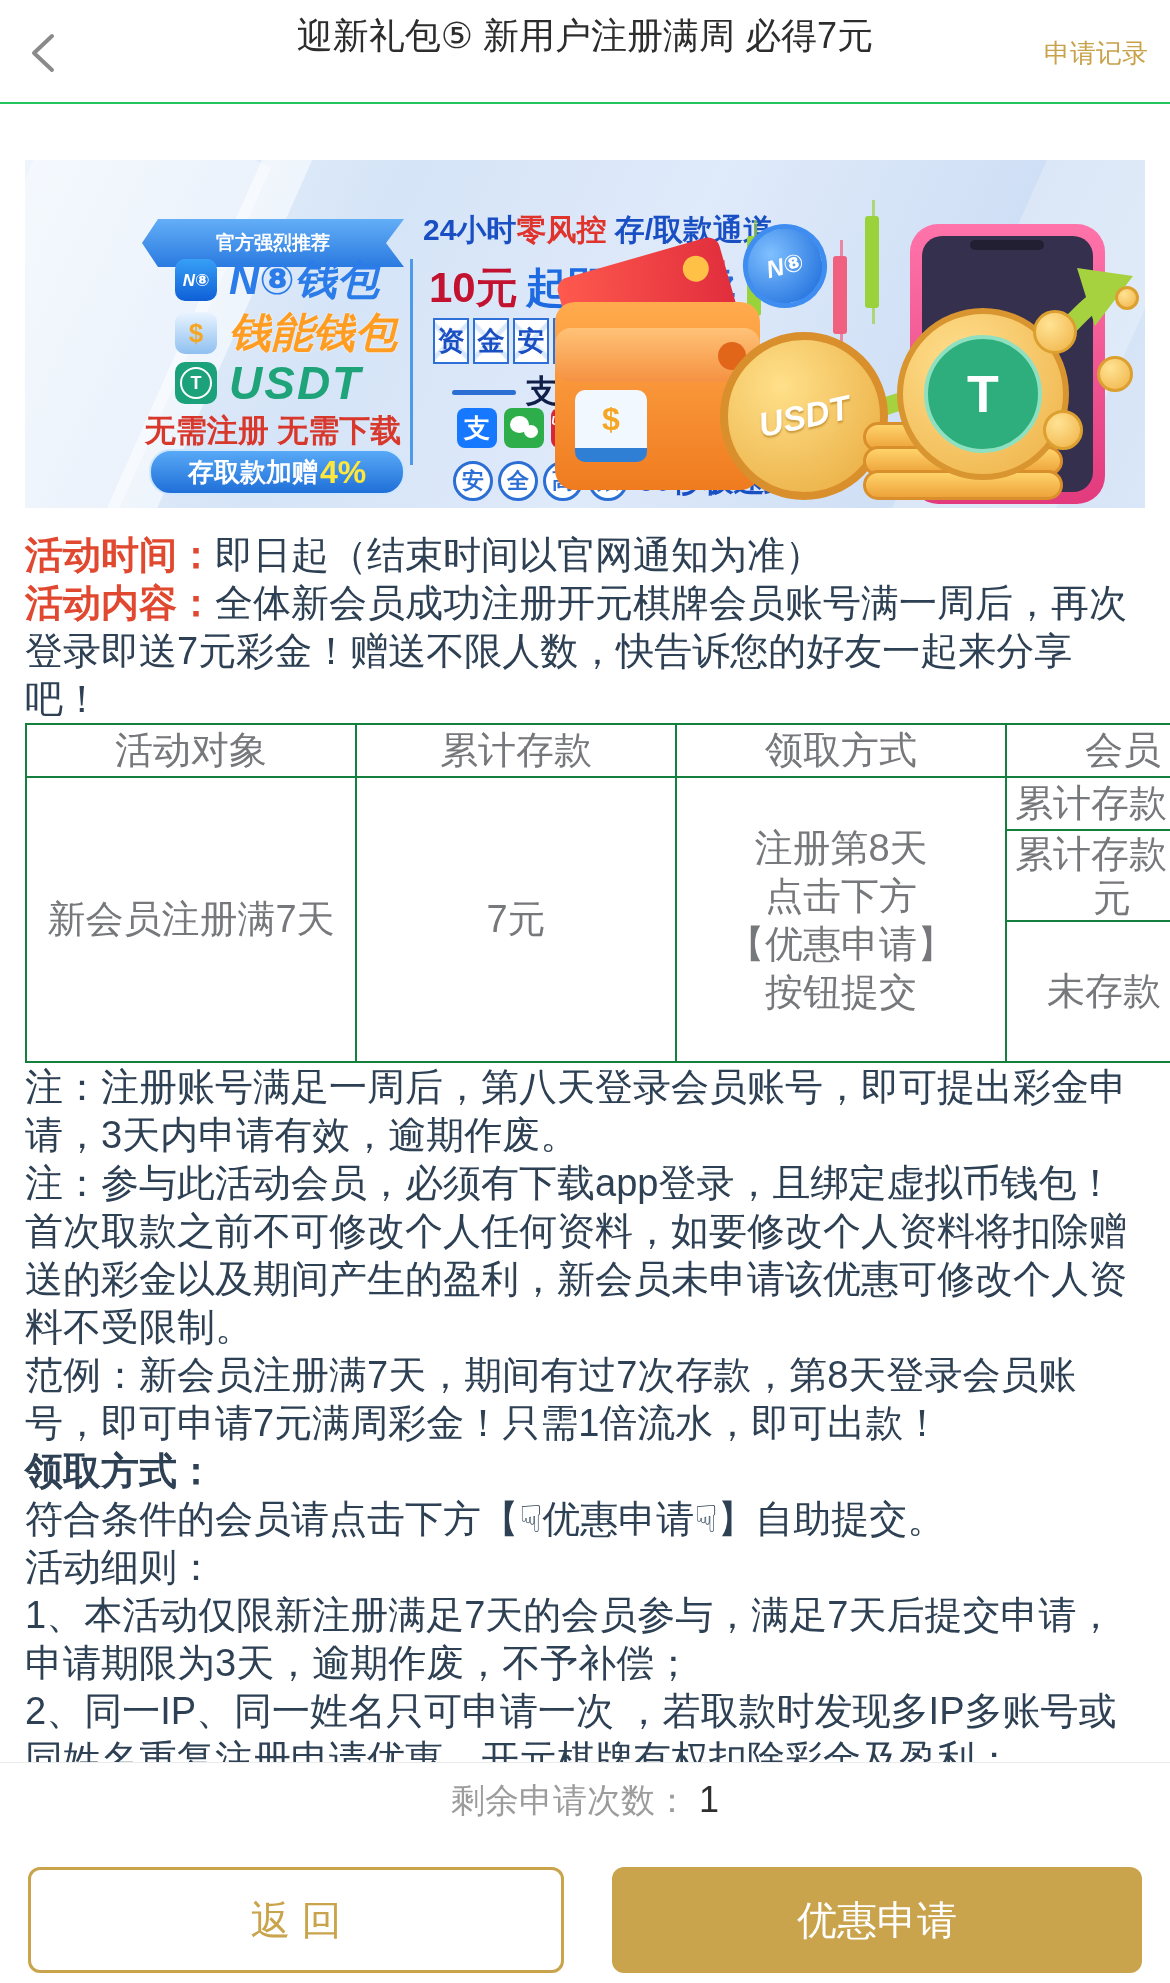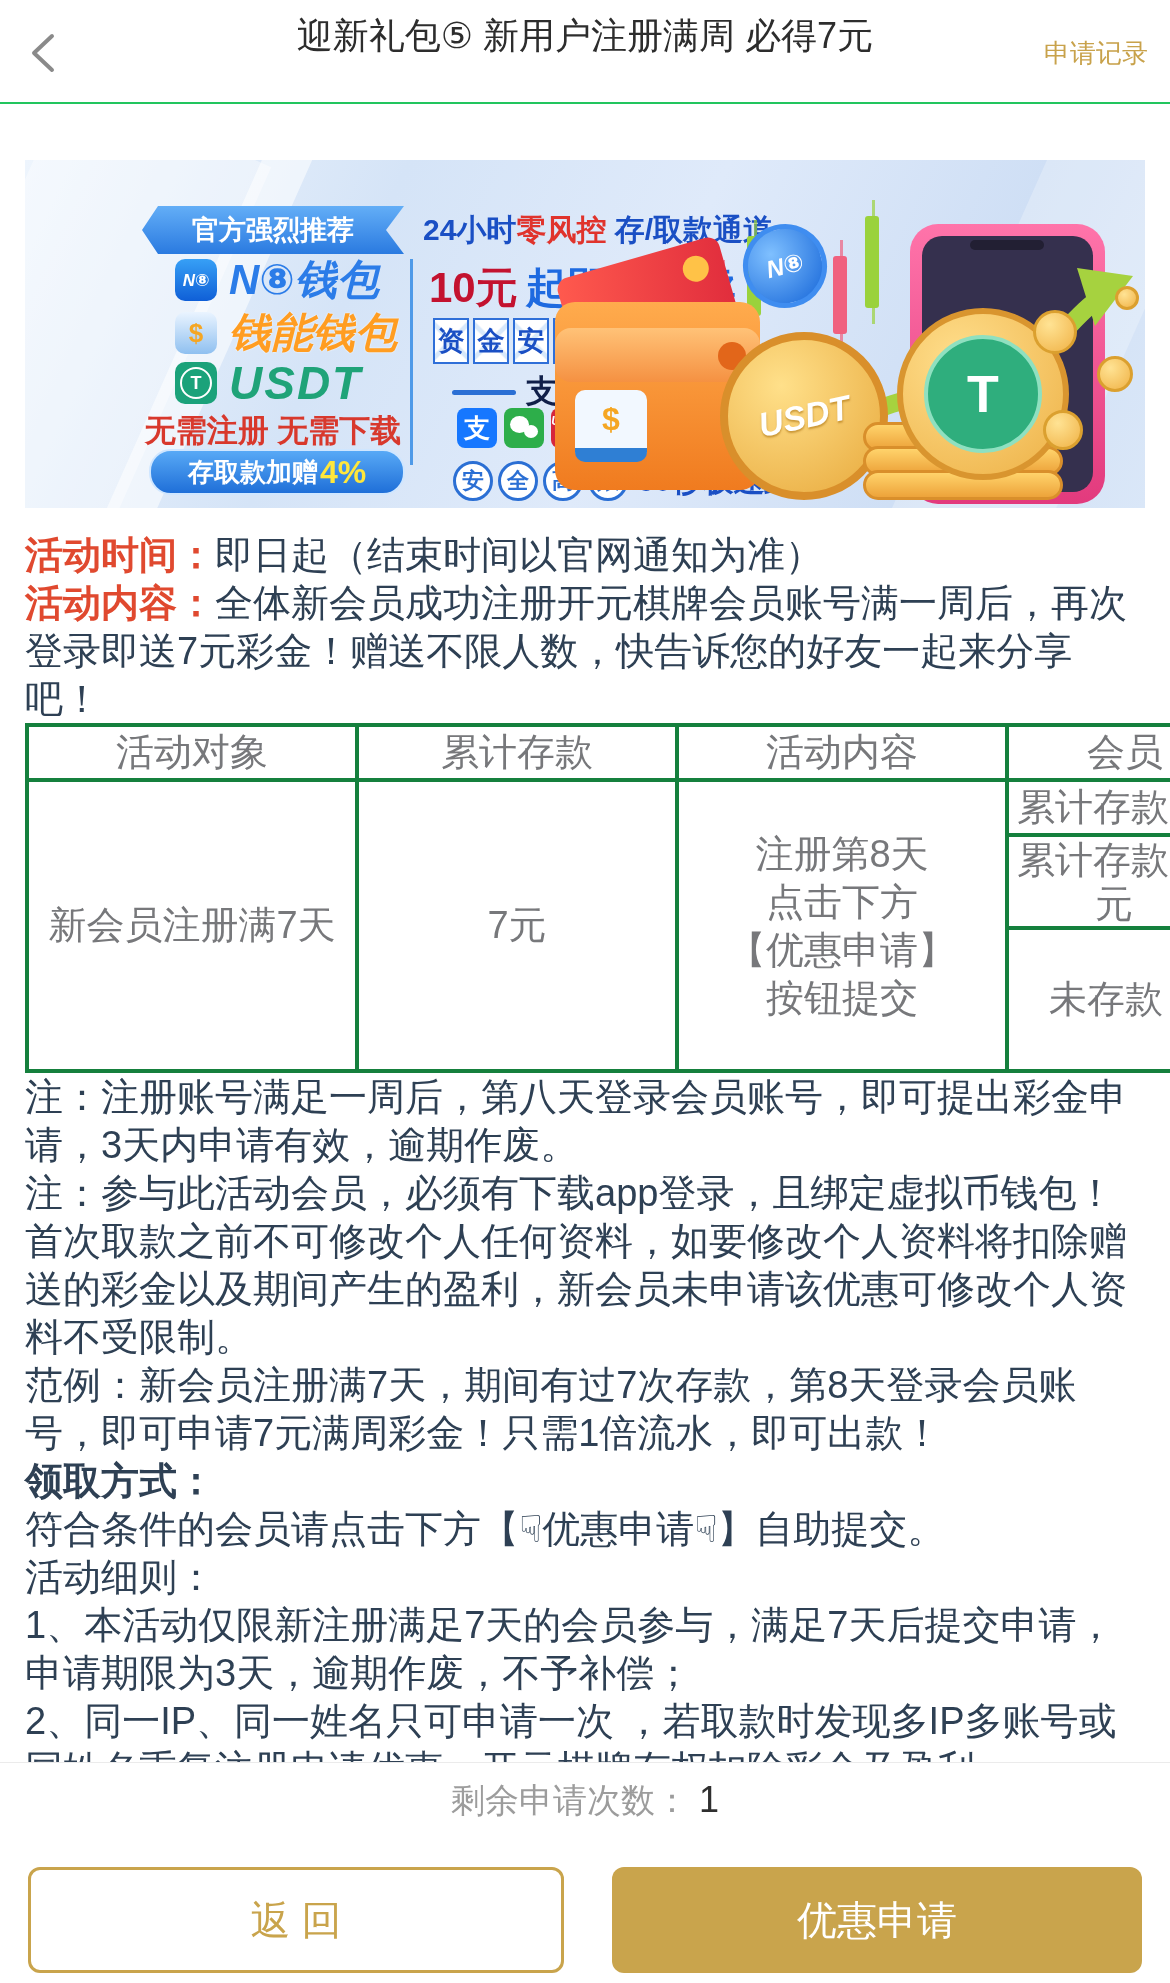--- a/index.html
+++ b/index.html
@@ -16,23 +16,23 @@
   .records{position:absolute;right:22px;top:36px;font-size:26px;color:#c8a24b;cursor:pointer;}
   
   .content{padding-top:160px;}
   
   .banner{position:relative;margin:0 25px;width:1120px;height:348px;overflow:hidden;
       background:linear-gradient(115deg,#eef5fd 0%,#d5e4f7 30%,#dfeafa 55%,#cfdff5 80%,#dae7f8 100%);}
   .streak{position:absolute;background:rgba(255,255,255,.4);transform:rotate(24deg);}
   .st1{left:-70px;top:-60px;width:220px;height:520px;}
   .st2{left:150px;top:-80px;width:46px;height:560px;background:rgba(255,255,255,.55);}
   .st3{right:30px;top:-60px;width:150px;height:520px;background:rgba(255,255,255,.25);}
-  .ribbon{position:absolute;left:117px;top:46px;width:262px;height:48px;
+  .ribbon{position:absolute;left:117px;top:59px;width:262px;height:48px;
       background:linear-gradient(#63aef7,#2a7ae0);display:flex;align-items:center;justify-content:center;
-      color:#fff;font-size:27px;font-weight:700;
+      color:#fff;font-size:19px;font-weight:700;
       clip-path:polygon(16px 0,100% 0,calc(100% - 18px) 50%,100% 100%,16px 100%,0 50%);}
   .wrow{position:absolute;left:150px;display:flex;align-items:center;gap:12px;}
   .ic{width:42px;height:42px;border-radius:10px;display:flex;align-items:center;justify-content:center;
       color:#fff;font-weight:700;flex:none;}
   .ic1{background:linear-gradient(#37a0f6,#0f5fd7);font-size:17px;font-style:italic;}
   .ic2{background:linear-gradient(#eaf4ff,#8fc0f0);color:#f5a623;font-size:26px;}
   .ic3{background:#1ba27a;}
   .ic3 i{width:28px;height:28px;border:2px solid #fff;border-radius:50%;display:flex;
       align-items:center;justify-content:center;font-style:normal;font-size:18px;font-weight:700;color:#fff;}
   .wt{font-weight:900;font-style:italic;white-space:nowrap;}
@@ -124,21 +124,21 @@
       border:3px solid #dba02f;box-sizing:border-box;}
   
   .intro{margin:23px 25px 0;}
   .intro p,.notes p{margin:0;font-size:38px;line-height:48px;color:#2e4054;}
   .lbl{color:#e0492f;font-weight:700;}
   .notes{margin:0 25px;}
   .g{color:#4ec07c;} .r{color:#e0492f;font-weight:700;} .d{color:#2e4054;}
   
   .tblwrap{margin-left:25px;width:1145px;overflow:hidden;}
   table{border-collapse:collapse;table-layout:fixed;width:1400px;}
-  td,th{border:4px solid #15803d;color:#77787b;font-size:38px;font-weight:400;
+  td,th{border:2px solid #15803d;color:#77787b;font-size:38px;font-weight:400;
       text-align:center;vertical-align:middle;padding:0;}
   th{height:49px;}
   .method{white-space:pre-line;line-height:48px;}
   .rc{text-align:left;}
   .rc-h{padding-left:78px;}
   .rc1{height:47px;padding-left:8px;}
   .rc2{height:89px;padding-left:8px;line-height:44px;}
   .rc2 .l2{padding-left:78px;}
   .rc3{height:139px;padding-left:40px;}
   
@@ -294,21 +294,21 @@
       <colgroup>
           <col style="width:330px">
           <col style="width:320px">
           <col style="width:330px">
           <col style="width:420px">
         </colgroup>
       <tbody>
           <tr>
         <th>活动对象</th>
         <th>累计存款</th>
-        <th>活动内容</th>
+        <th>领取方式</th>
         <th class="rc rc-h">会员</th>
       </tr>
       <tr>
         <td rowspan="3">新会员注册满7天</td>
         <td rowspan="3">7元</td>
         <td rowspan="3" class="method">注册第8天
 点击下方
 【优惠申请】
 按钮提交</td>
         <td class="rc rc1">累计存款</td>

